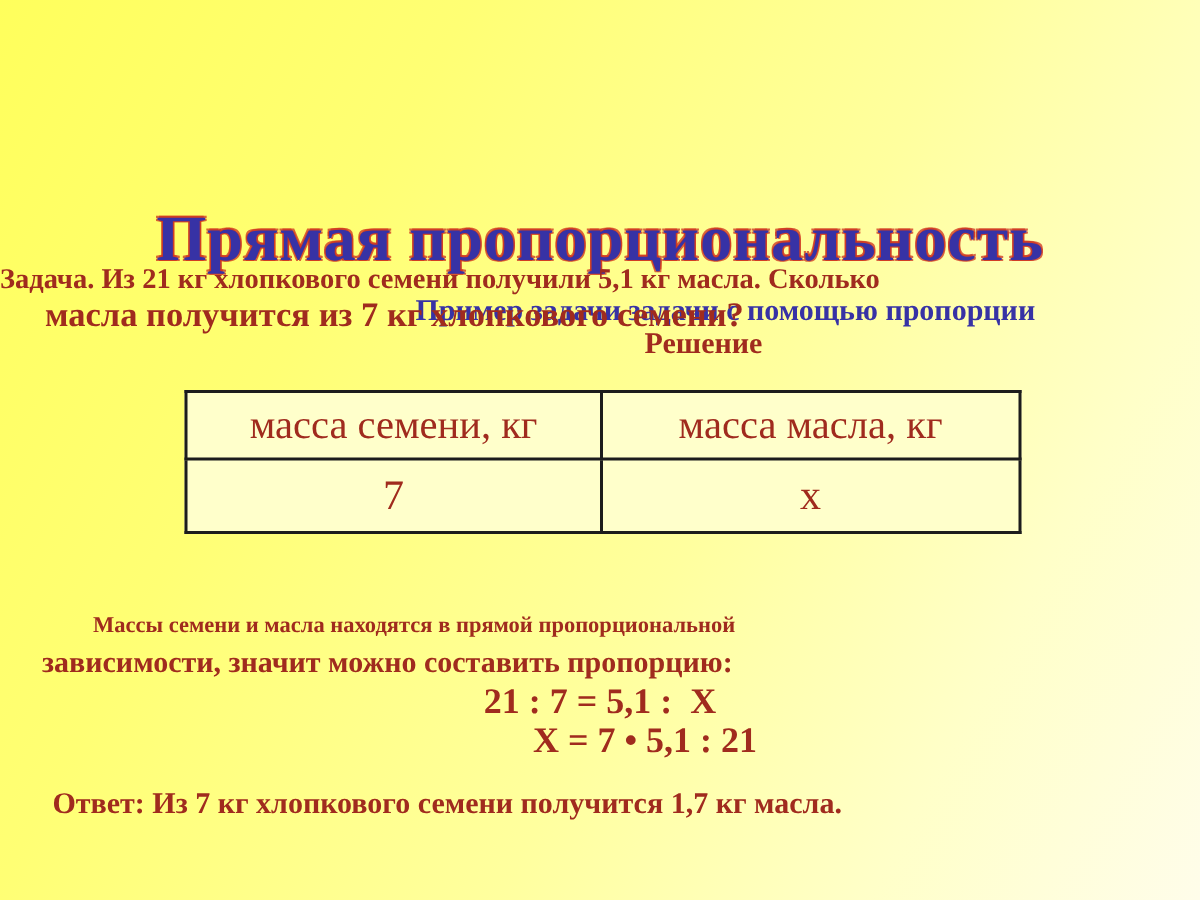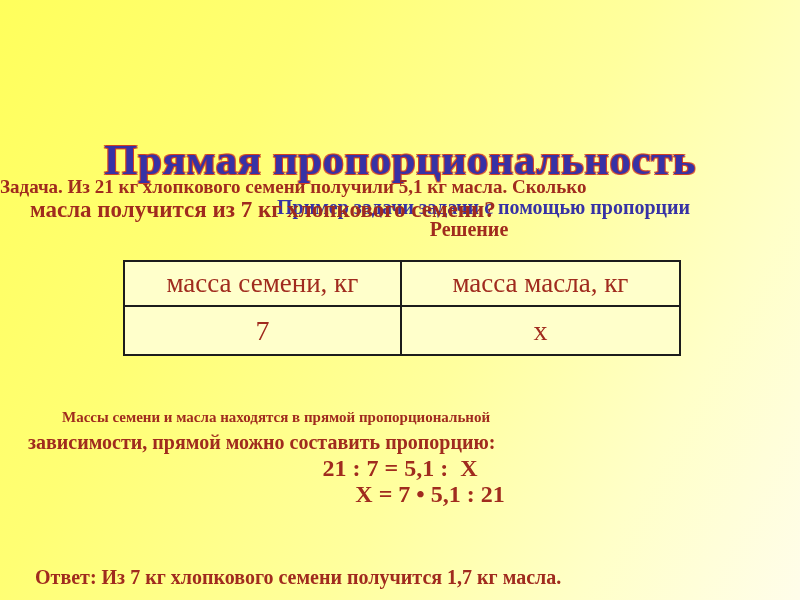--- a/index.html
+++ b/index.html
@@ -122,21 +122,21 @@
     text-align: center;
     font-size: 24px;
     color: var(--text-red, #a02b1e);
     white-space: pre;
   }
   .eq-0 { top: 455px; }
   .eq-1 { top: 481px; padding-left: 30px; }
   .eq-2 { top: 508px; }
   .answer {
     position: absolute;
-    top: 566px;
+    top: 525px;
     left: 35px;
     font-size: 20px;
     color: var(--text-red, #a02b1e);
     white-space: nowrap;
   }
 </style>
 </head>
 <body>
 
 <div class="slide">
@@ -161,21 +161,21 @@
     <tbody>
       <tr>
         <td>7</td>
         <td>х</td>
       </tr>
     </tbody>
   </table>
 
   <div class="explain-line1">Массы семени и масла находятся в прямой пропорциональной</div>
 
-  <div class="explain-line2">зависимости, прямой можно составить пропорцию:</div>
+  <div class="explain-line2">зависимости, значит можно составить пропорцию:</div>
 
   <div class="eq eq-0">21 : 7 = 5,1 :  Х</div>
 
   <div class="eq eq-1">Х = 7 • 5,1 : 21</div>
 
 
   <div class="answer">Ответ: Из 7 кг хлопкового семени получится 1,7 кг масла.</div>
 
 </div>
 

